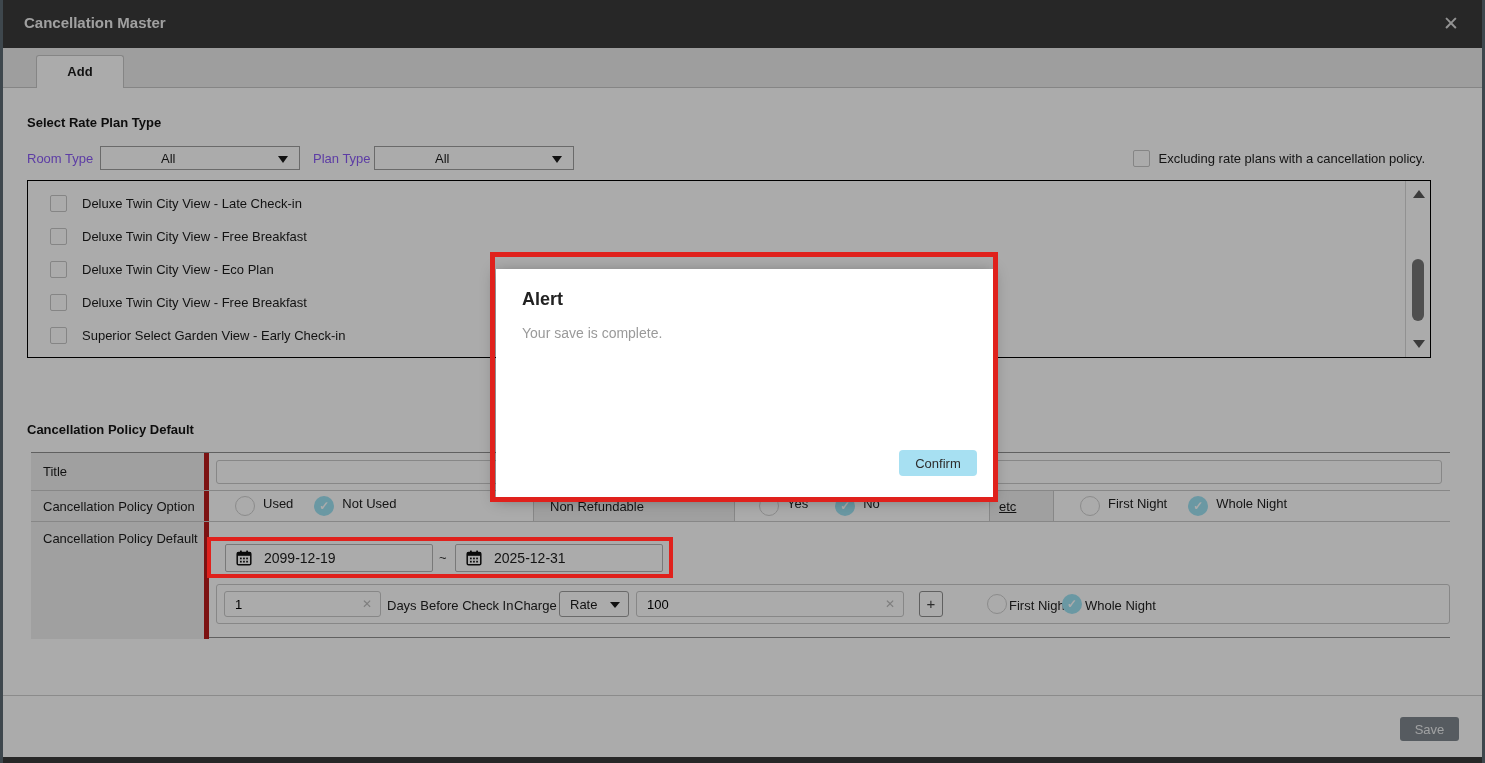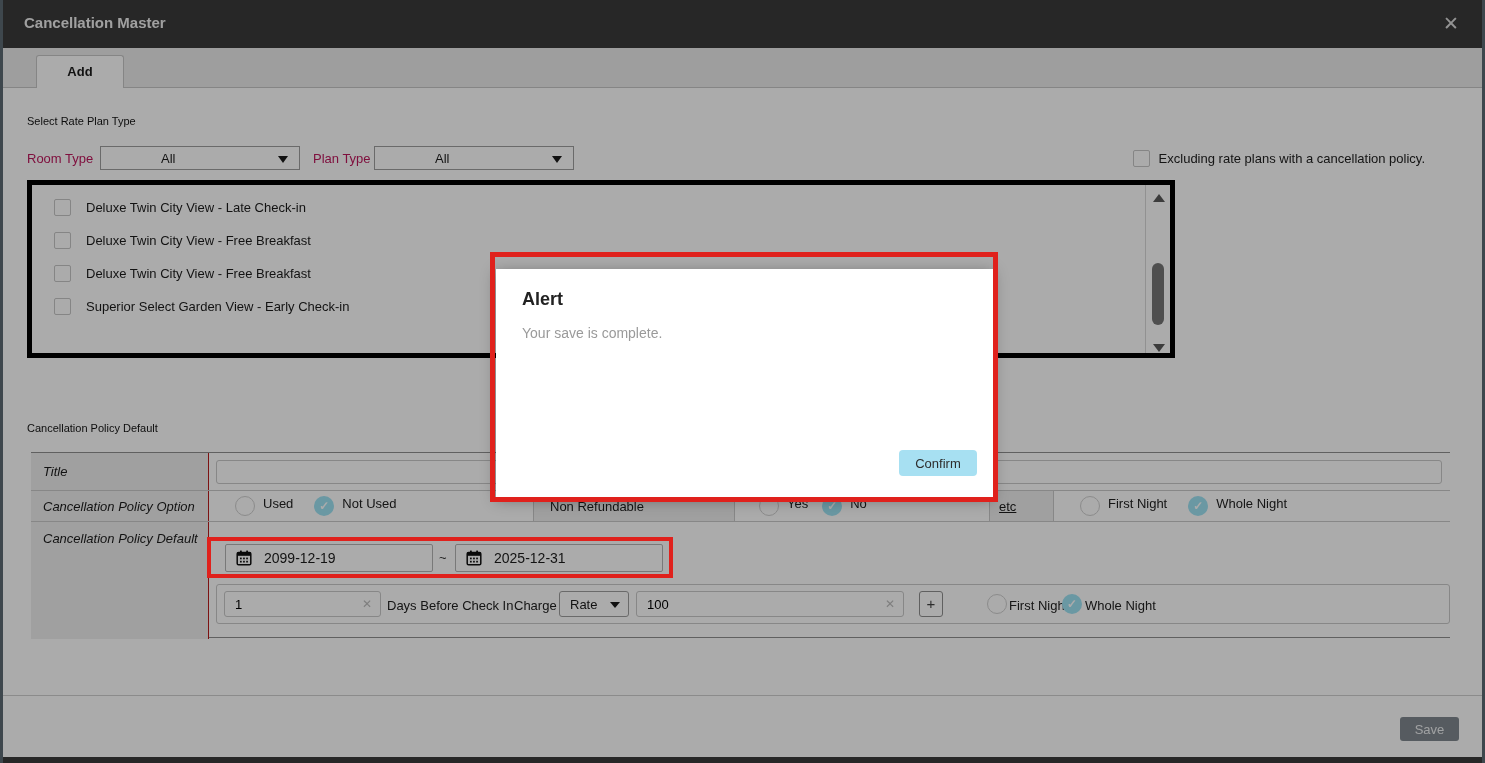--- a/index.html
+++ b/index.html
@@ -16,63 +16,63 @@
   .close-x{ position:absolute; right:18px; top:11px; width:26px; height:26px; color:#dcdcdc;
     font-size:19px; line-height:26px; text-align:center; cursor:pointer; }
   .close-x::before{ content:"\2715"; }
   .bottom-bar{ position:absolute; left:0; bottom:0; right:0; height:6px; background:#3b3b3b; }
   
   .tabbar{ position:absolute; left:0; top:48px; right:0; height:40px; background:#ececec; border-bottom:1px solid #c6c6c6; }
   .tab{ position:absolute; left:33px; top:7px; width:88px; height:33px; background:#fff;
     border:1px solid #c6c6c6; border-bottom:none; border-radius:3px 3px 0 0;
     text-align:center; line-height:32px; font-weight:600; cursor:pointer; }
   
-  .h1{ position:absolute; font-size:11px; font-weight:normal; color:#141414; }
+  .h1{ position:absolute; font-size:13px; font-weight:bold; color:#141414; }
   .h-rate{ left:24px; top:115px; }
   .h-policy{ left:24px; top:422px; }
   
-  .flabel{ position:absolute; top:151px; color:#be185d; }
+  .flabel{ position:absolute; top:151px; color:#8b5cf6; }
   .dd{ position:absolute; top:146px; height:24px; background:#fff; border:1px solid #9e9e9e; cursor:pointer; }
   .dd .dd-val{ position:absolute; left:12px; top:4px;margin-left:48px; }
   .caret{ position:absolute; right:11px; top:9px; width:0; height:0;
     border-left:5px solid transparent; border-right:5px solid transparent; border-top:7px solid #1a1a1a; }
   .excluding{ position:absolute; right:57px; top:146px; display:flex; align-items:center; gap:9px; height:24px; }
   
   .cb{ width:17px; height:17px; border:1px solid #c6c6c6; border-radius:2px; background:#fff; flex:none; cursor:pointer; }
   .radio{ width:20px; height:20px; border-radius:50%; border:1px solid #d0d0d0; background:#fff; flex:none; cursor:pointer; position:relative; }
   .radio.checked{ border:none; background:#9fe3f4; }
   .radio.checked::after{ content:"\2713"; position:absolute; left:0; top:0; width:20px; height:20px;
     color:#fff; font-size:12px; font-weight:bold; line-height:20px; text-align:center; }
   .rlabel{ color:#222; }
   .rpair{ display:flex; gap:8px; }
   
-  .plan-list{ position:absolute; left:24px; top:180px; width:1148px; height:178px;
-    border:5px solid #000000; background:#fff; overflow:hidden; }
+  .plan-list{ position:absolute; left:24px; top:180px; width:1404px; height:178px;
+    border:1px solid #000000; background:#fff; overflow:hidden; }
   .plan-item{ display:flex; align-items:center; gap:15px; height:33px; padding-left:22px; cursor:pointer; }
   .plan-list .pad{ height:6px; }
   
   .sbar{ position:absolute; right:0; top:0; width:25px; height:176px; border-left:1px solid #d8d8d8; }
   .sarrow{ position:absolute; left:7px; width:0; height:0; border-left:6px solid transparent; border-right:6px solid transparent; cursor:pointer; }
   .sarrow.up{ top:9px; border-bottom:8px solid #5a5a5a; }
   .sarrow.down{ bottom:9px; border-top:8px solid #5a5a5a; }
   .sthumb{ position:absolute; left:6px; top:78px; width:12px; height:62px; background:#767676; border-radius:6px; cursor:grab; }
   
   .ptable{ position:absolute; left:28px; top:452px; width:1419px; height:186px;
     border-top:1px solid #8f8f8f; border-bottom:1px solid #8f8f8f; background:#fff; }
   .prow{ position:absolute; left:0; right:0; display:flex; }
   .row-title{ top:0; height:38px; border-bottom:1px solid #c9c9c9; }
   .row-option{ top:38px; height:31px; border-bottom:1px solid #c9c9c9; }
   .row-default{ top:69px; height:117px; }
-  .lcell{ width:178px; flex:none; background:#efefef; border-right:1px solid #b91c1c; padding-left:12px; display:flex; align-items:center;font-style:italic; }
+  .lcell{ width:178px; flex:none; background:#efefef; border-right:5px solid #b91c1c; padding-left:12px; display:flex; align-items:center; }
   .row-default .lcell{ align-items:flex-start; padding-top:9px; }
   .ccell{ flex:1; position:relative; }
   .row-option .cell{ display:flex; align-items:center; }
   .cell-a{ width:324px; flex:none; padding-left:26px; gap:21px; }
   .cell-b{ width:201px; flex:none; background:#efefef; border-left:1px solid #c9c9c9; padding-left:16px; }
-  .cell-c{ width:255px; flex:none; border-left:1px solid #c9c9c9; padding-left:24px; gap:14px; }
+  .cell-c{ width:255px; flex:none; border-left:1px solid #c9c9c9; padding-left:24px; gap:27px; }
   .cell-d{ width:64px; flex:none; background:#efefef; border-left:1px solid #c9c9c9; padding-left:9px;text-decoration:underline; }
   .cell-e{ flex:1; border-left:1px solid #c9c9c9; padding-left:26px; gap:21px; }
   .title-input{ position:absolute; left:7px; top:7px; width:1226px; height:24px;
     border:1px solid #c9c9c9; border-radius:3px; background:#fff; font-size:13px; padding:0 8px; outline:none; }
   
   .date-box{ position:absolute; top:22px; width:208px; height:28px; border:1px solid #b5b5b5; border-radius:2px;
     background:#fff; display:flex; align-items:center; gap:12px; padding-left:10px; cursor:pointer; }
   .date-box.d1{ left:16px; } .date-box.d2{ left:246px; }
   .date-box .dtext{ font-size:14px; color:#1c1c1c; }
   .tilde{ position:absolute; left:230px; top:28px; color:#333; }
@@ -148,20 +148,24 @@
 
   <div class="plan-list">
     <div class="pad"></div>
     <div class="plan-item">
       <span class="cb"></span>
       <span>Deluxe Twin City View - Late Check-in</span>
     </div>
     <div class="plan-item">
       <span class="cb"></span>
       <span>Deluxe Twin City View - Free Breakfast</span>
+    </div>
+    <div class="plan-item">
+      <span class="cb"></span>
+      <span>Deluxe Twin City View - Eco Plan</span>
     </div>
     <div class="plan-item">
       <span class="cb"></span>
       <span>Deluxe Twin City View - Free Breakfast</span>
     </div>
     <div class="plan-item">
       <span class="cb"></span>
       <span>Superior Select Garden View - Early Check-in</span>
     </div>
     <div class="plan-item">

